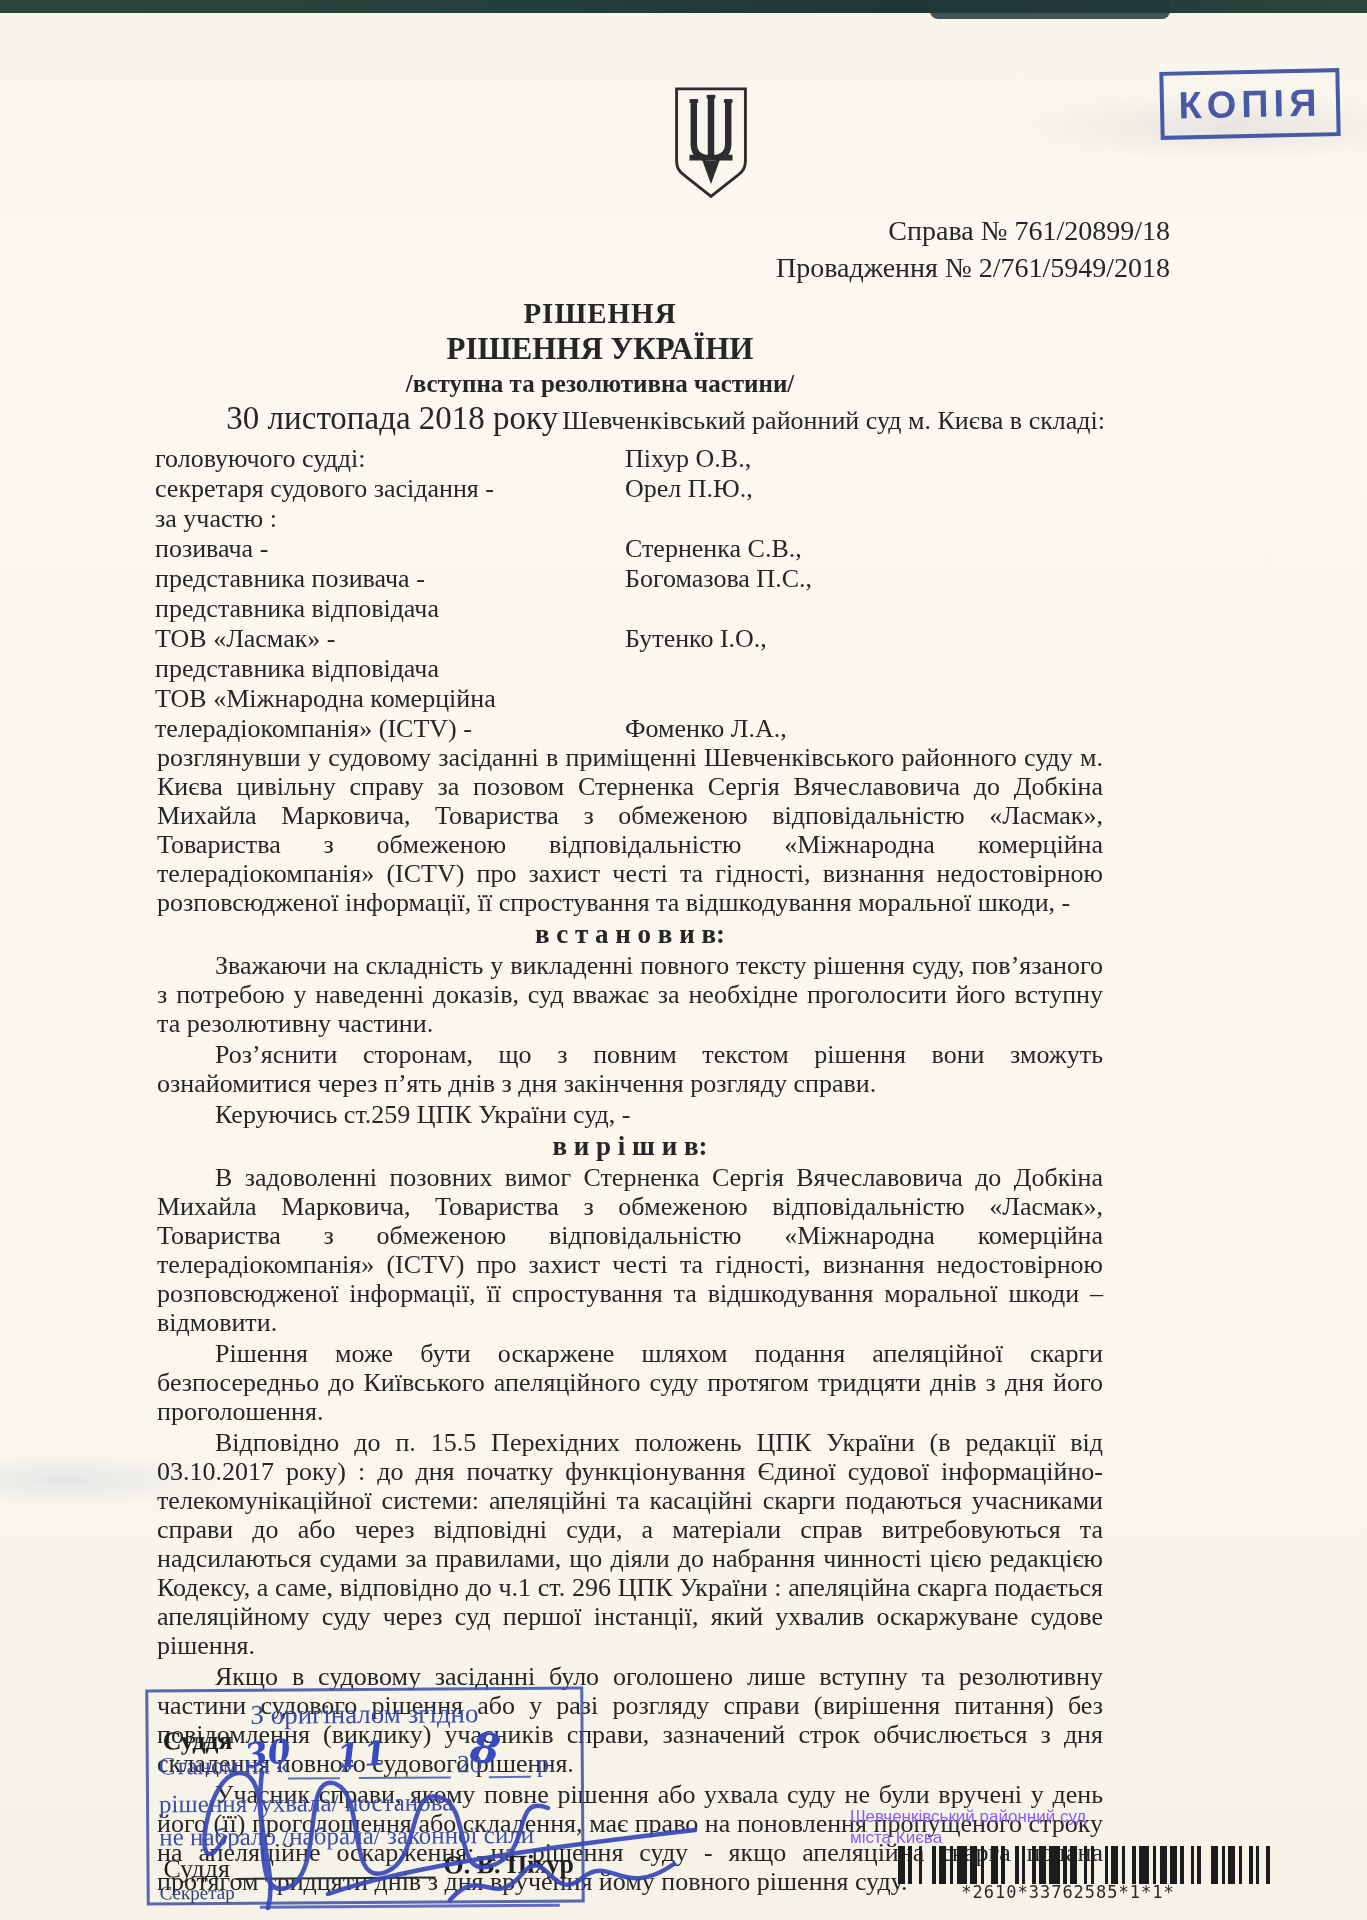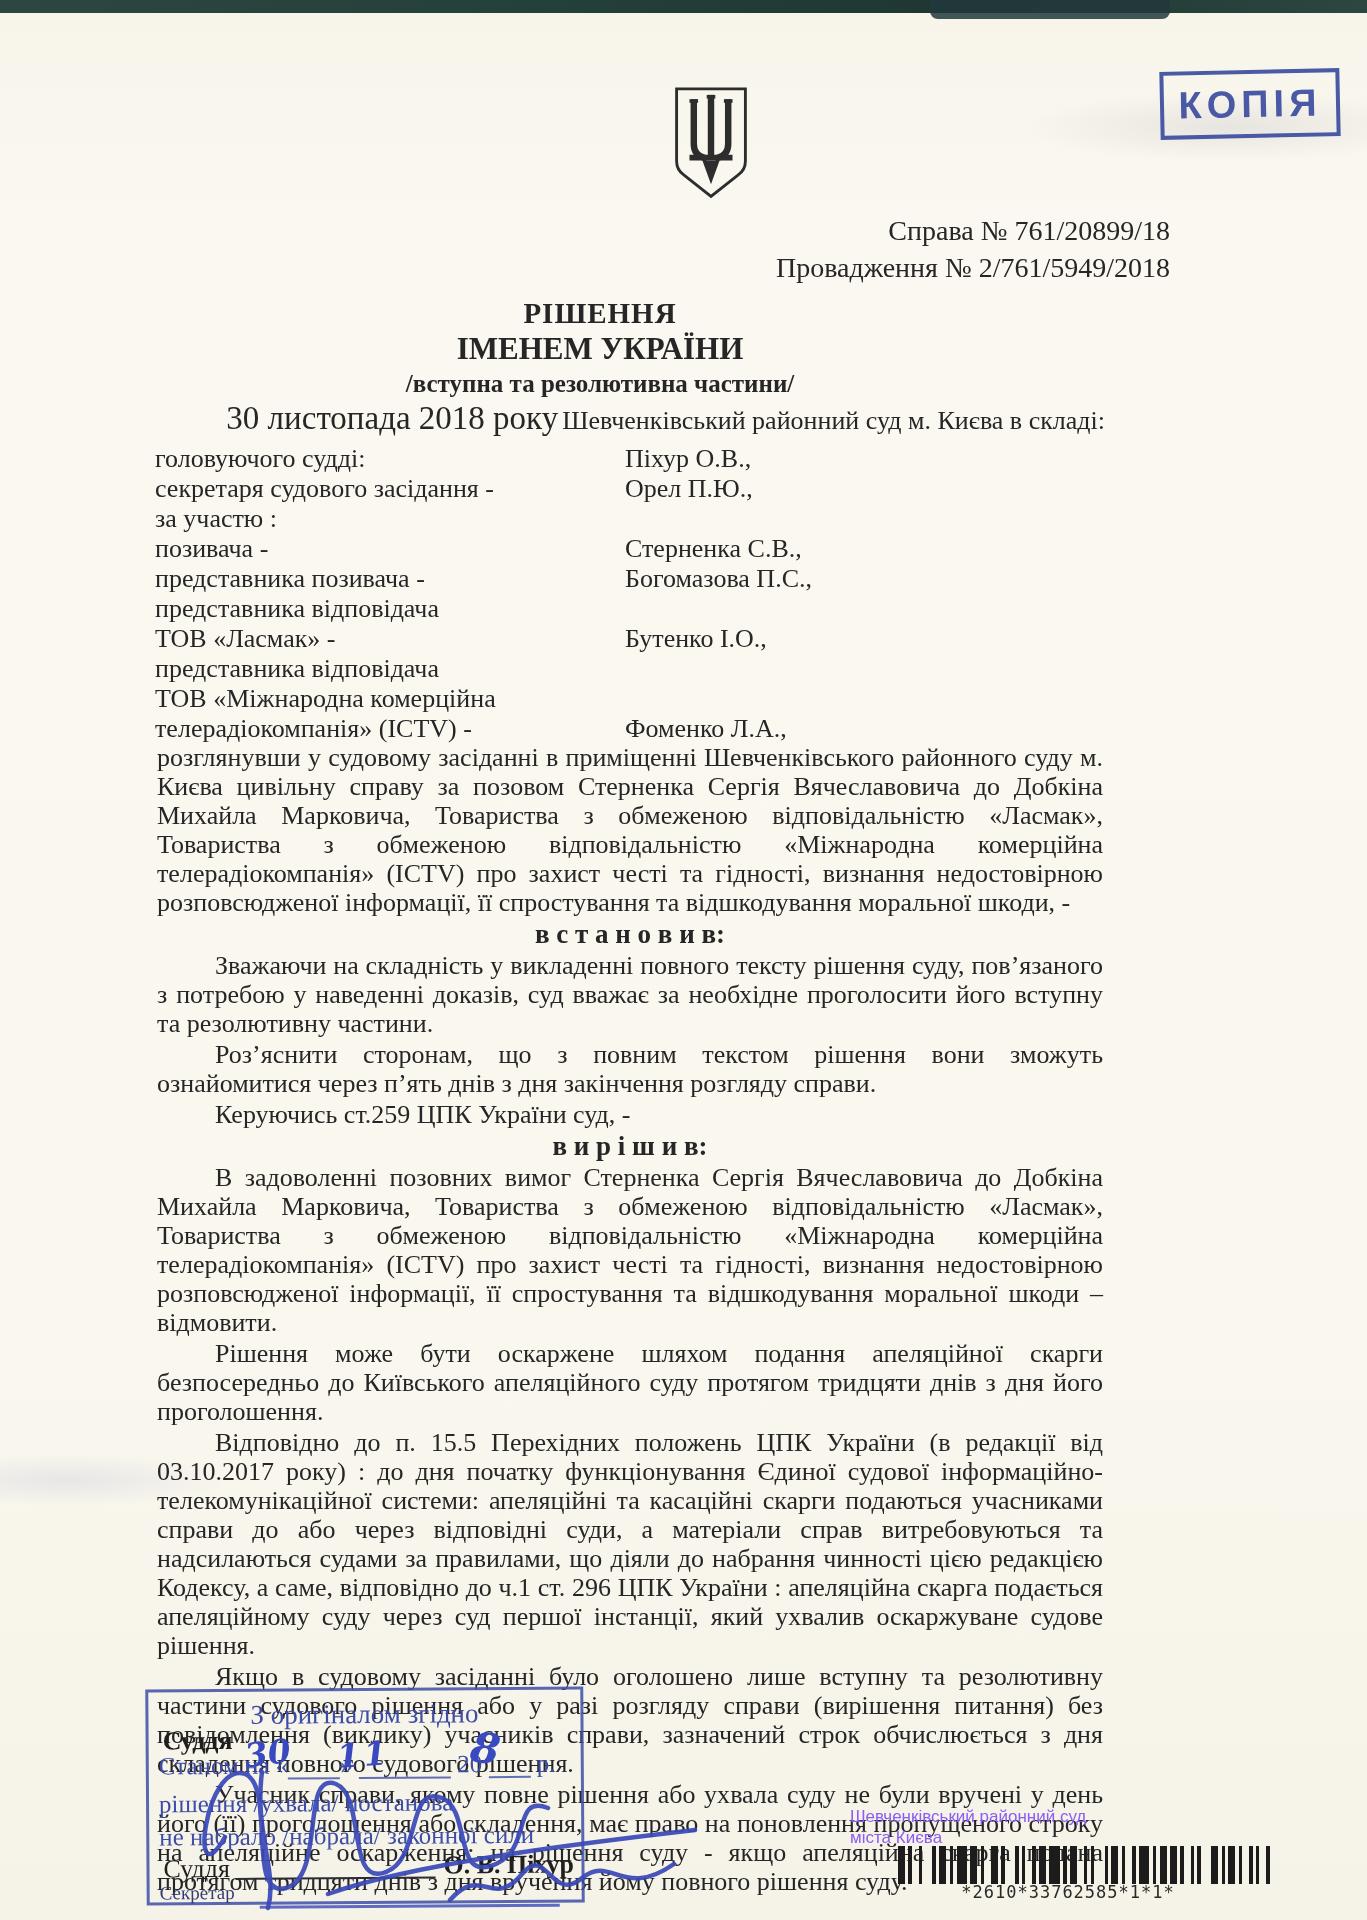--- a/index.html
+++ b/index.html
@@ -107,21 +107,21 @@
   <span>КОПІЯ</span>
 </div>
 
 <div class="case-block">
   <div>Справа № 761/20899/18</div>
   <div>Провадження № 2/761/5949/2018</div>
 </div>
 
 <div class="title-block">
   <div class="t1">РІШЕННЯ</div>
-  <div class="t2">ІМЕНЕМ УКРАЇНИ</div>
+  <div class="t2">РІШЕННЯ УКРАЇНИ</div>
   <div class="t3">/вступна та резолютивна частини/</div>
 </div>
 
 <div class="date-line">
   <span class="date-big">30 листопада 2018 року</span>
   <span class="date-rest">Шевченківський районний суд м. Києва в складі:</span>
 </div>
 
 <div class="participants">
   <div class="p-row">

